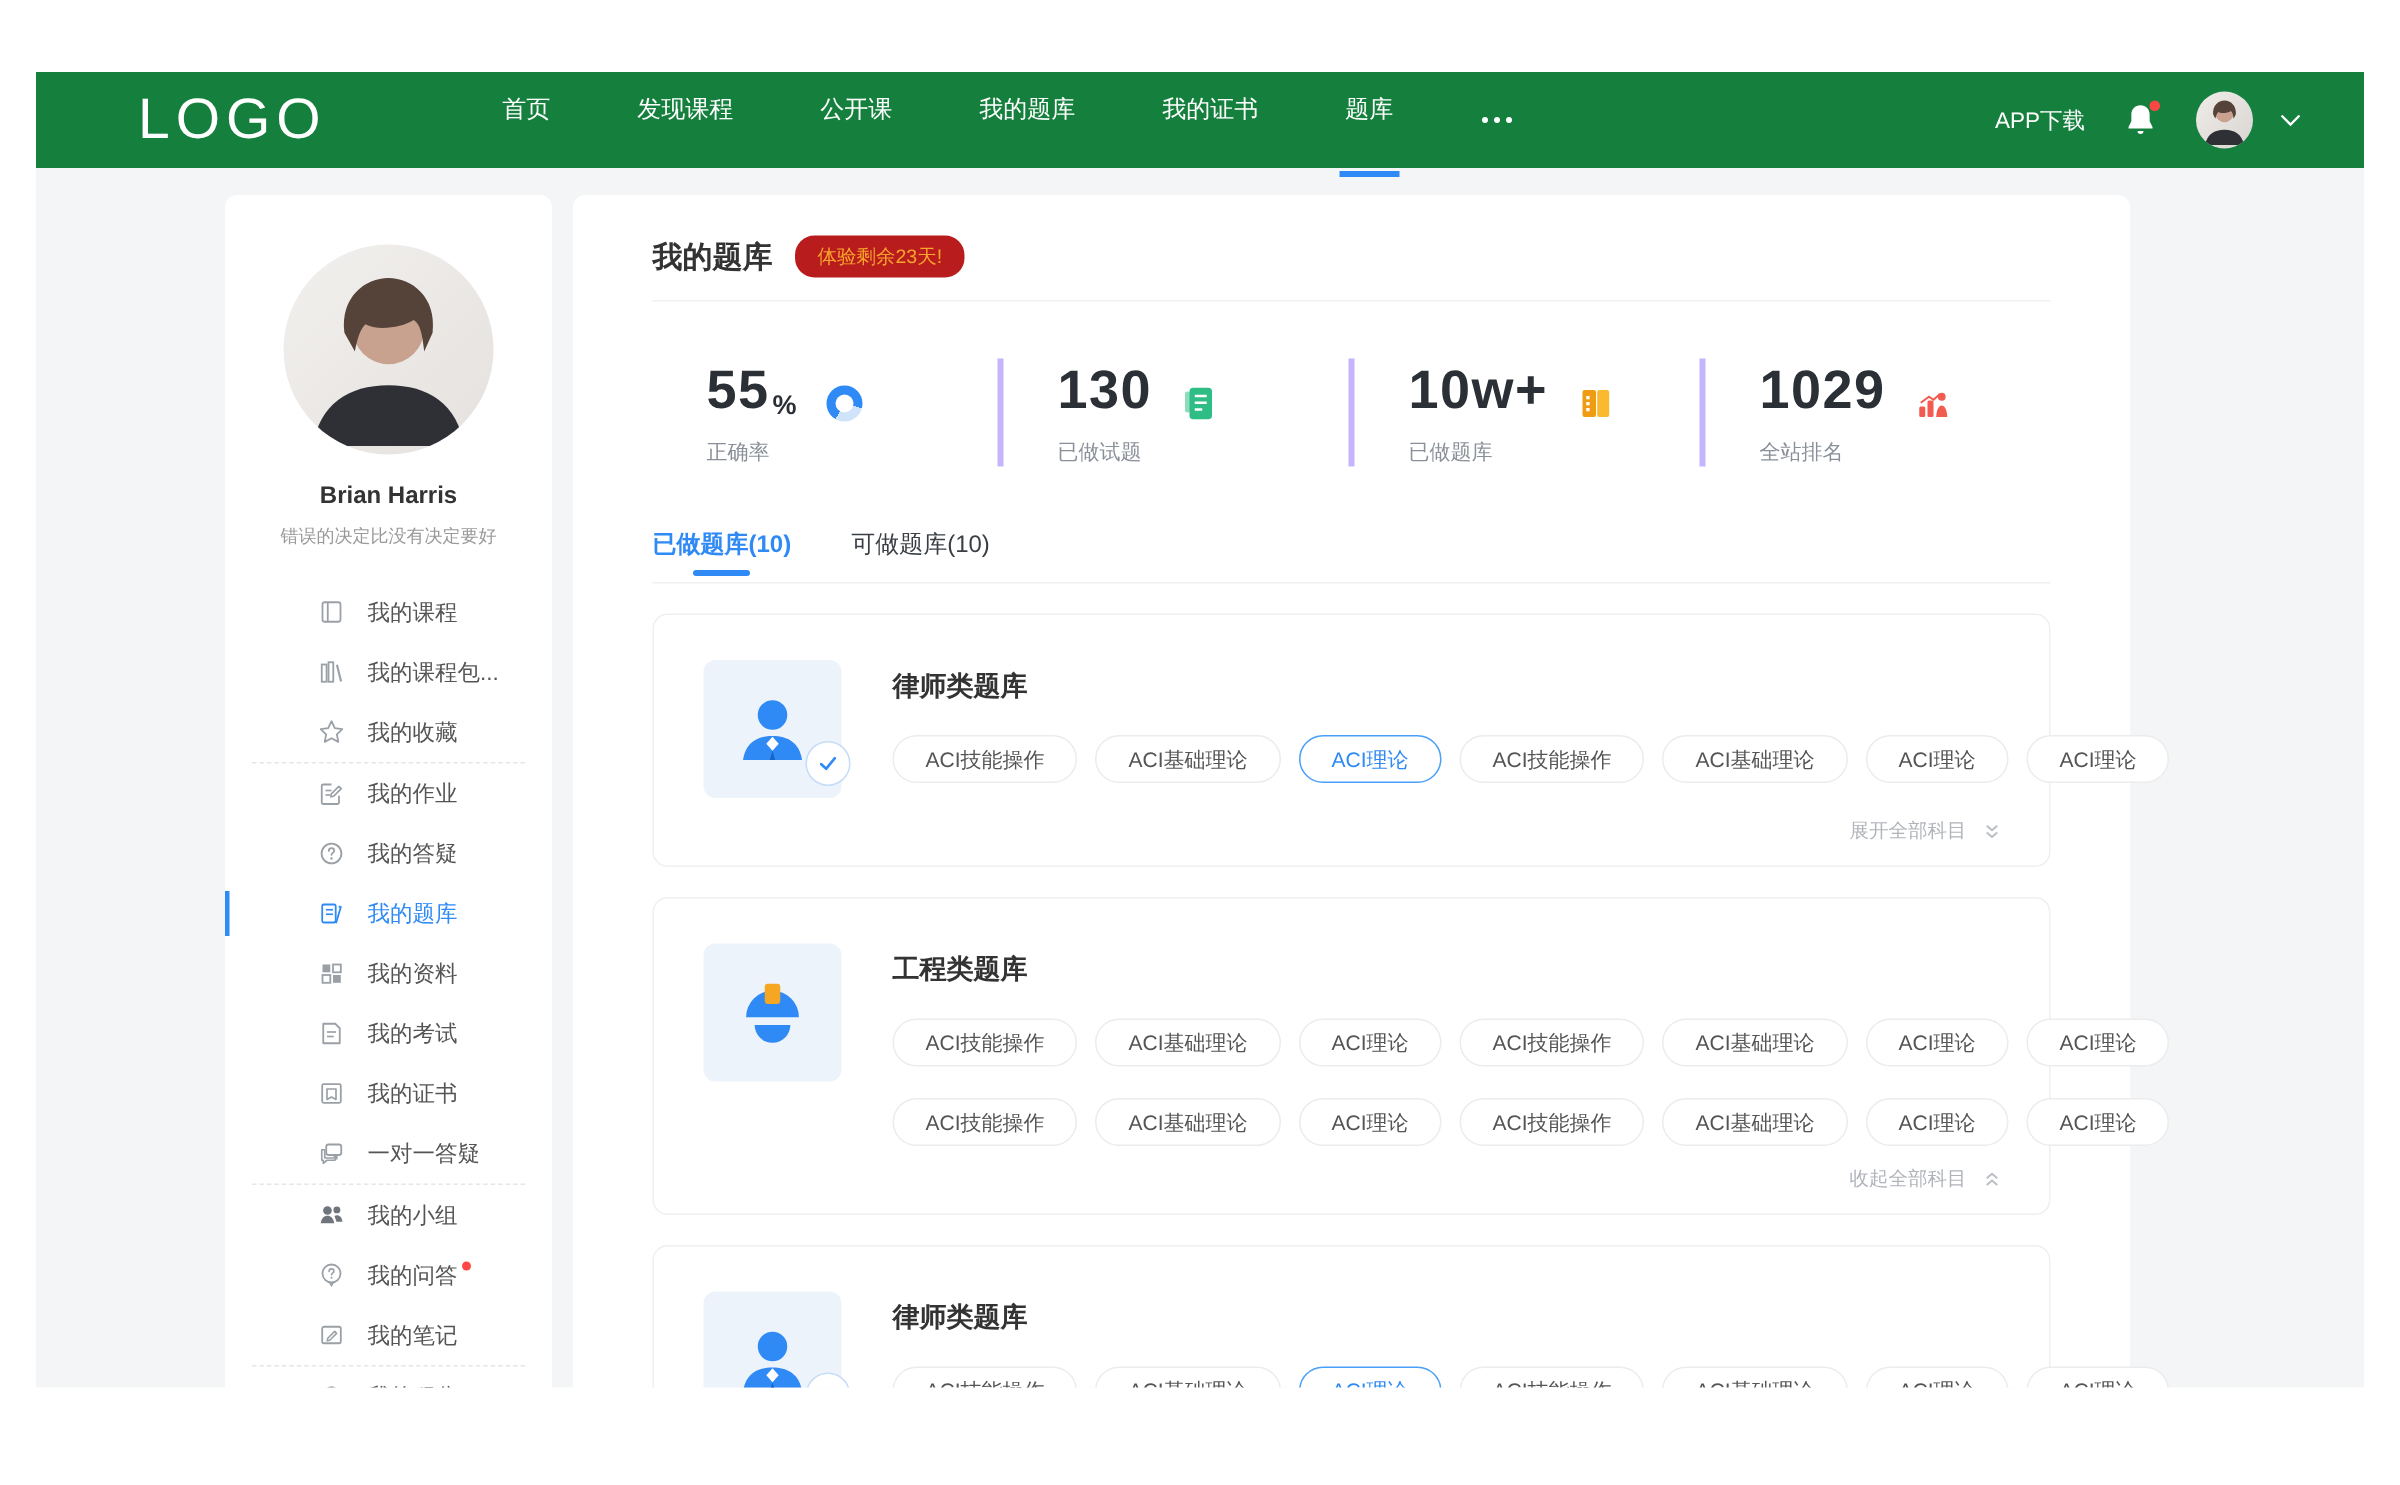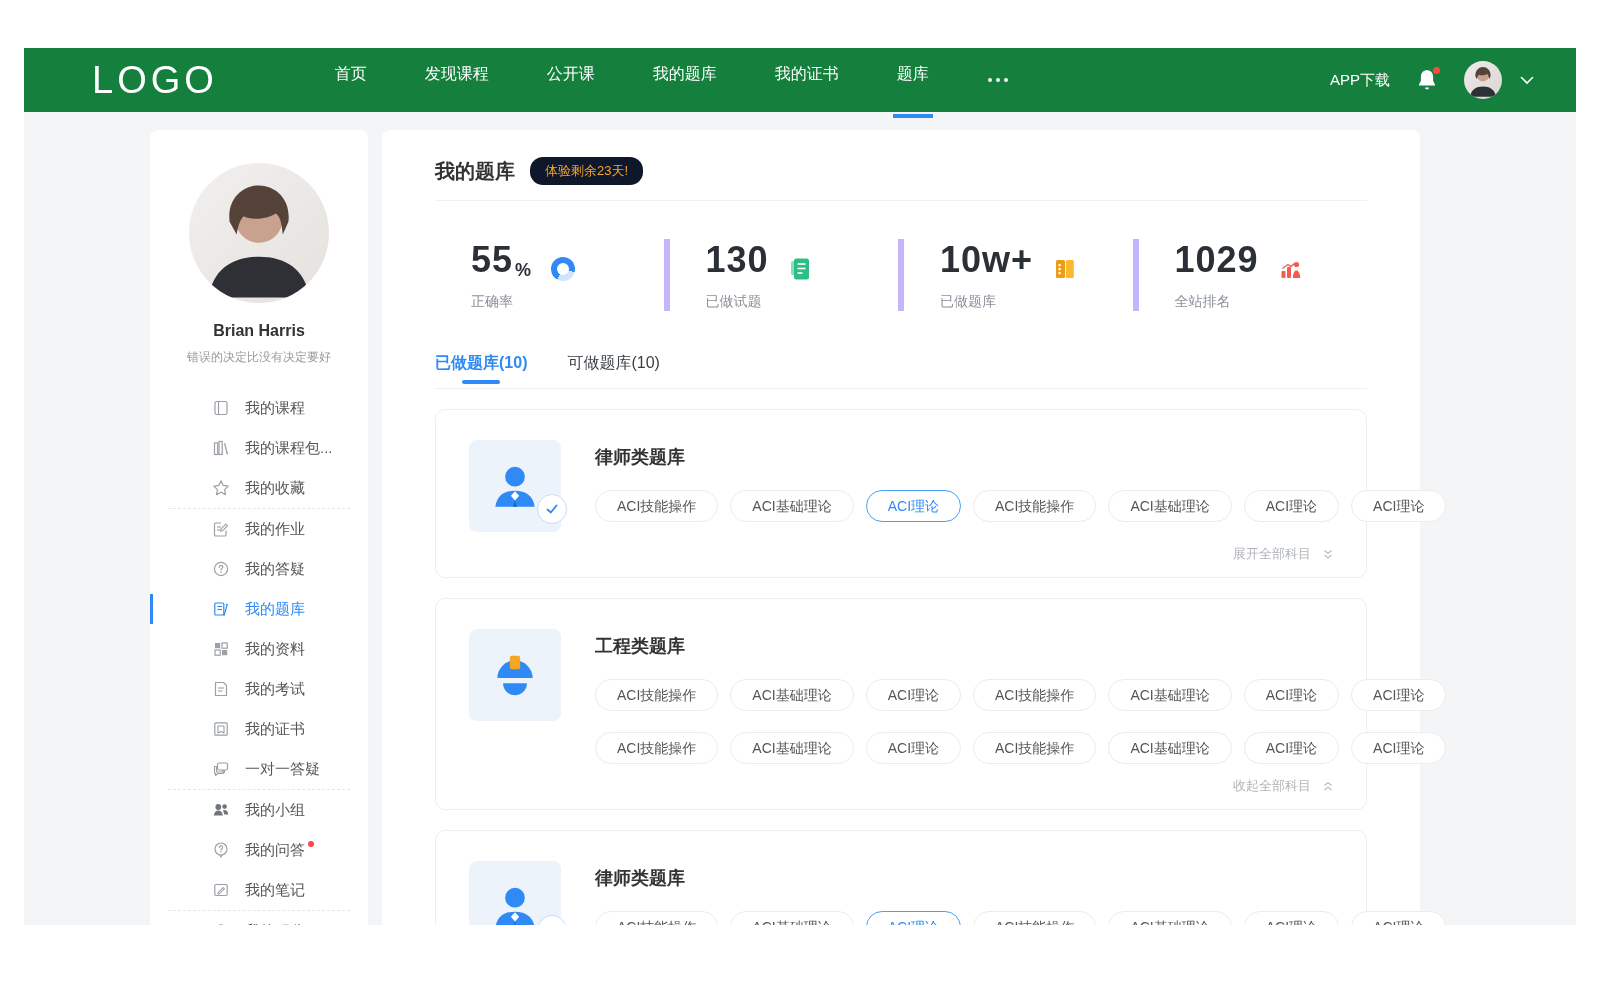--- a/index.html
+++ b/index.html
@@ -33,25 +33,25 @@
   .s-item.active { color:#2f8af5; }
   .s-item.active .s-ico { color:#2f8af5; }
   .s-item.active::before { content:""; position:absolute; left:0; top:5px; width:3px; height:30px; background:#2f8af5; }
   .s-div { border-top:1px dashed #e4e6e8; margin:0 18px; height:0; }
   .red-dot { width:6px; height:6px; background:#ff4642; border-radius:50%; margin-left:3px; margin-top:-12px; }
 
   
   .main { position:absolute; left:358px; top:82px; width:1038px; height:900px; background:#fff; border-radius:8px; padding:0 53px; }
   .m-header { display:flex; align-items:center; padding-top:27px; padding-bottom:15px; border-bottom:1px solid #f0f1f2; }
   .m-title { font-size:20px; font-weight:bold; color:#333; }
-  .trial-badge { margin-left:15px; background:#0f172a; color:#f7a52c; font-size:13px; padding:5px 15px; border-radius:13px; }
+  .trial-badge { margin-left:15px; background:#b91c1c; color:#f7a52c; font-size:13px; padding:5px 15px; border-radius:13px; }
 
   .stats { display:flex; margin-top:38px; }
   .stat { flex:1; padding-left:36px; }
-  .stat + .stat { border-left:6px solid #c4b5fd; }
+  .stat + .stat { border-left:4px solid #c4b5fd; }
   .stat-top { display:flex; align-items:flex-end; }
   .stat-val { font-size:36px; font-weight:bold; color:#2b2f36; letter-spacing:1px; }
   .stat-suffix { font-size:18px; font-weight:bold; color:#2b2f36; margin-left:2px; margin-top:10px; }
   .stat-ico { margin-left:20px; display:flex; }
   .stat-label { margin-top:12px; font-size:14px; color:#8a9099; }
   .donut { width:24px; height:24px; border-radius:50%; background:conic-gradient(from 210deg,#2f8af5 0 255deg,#cfe3fb 255deg 360deg); position:relative; }
   .donut::after { content:""; position:absolute; left:6px; top:6px; width:12px; height:12px; background:#fff; border-radius:50%; }
 
   .tabs { display:flex; gap:40px; margin-top:42px; border-bottom:1px solid #eef0f2; }
   .tab { font-size:16px; color:#3a3f45; cursor:pointer; padding-bottom:14px; }

